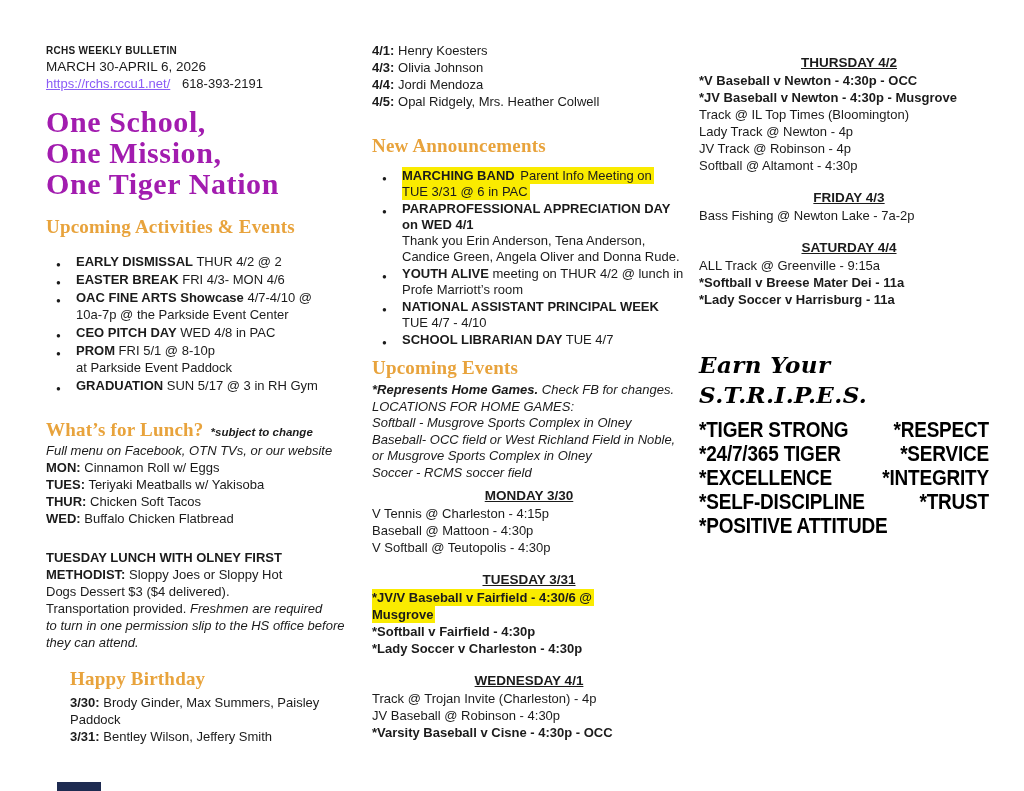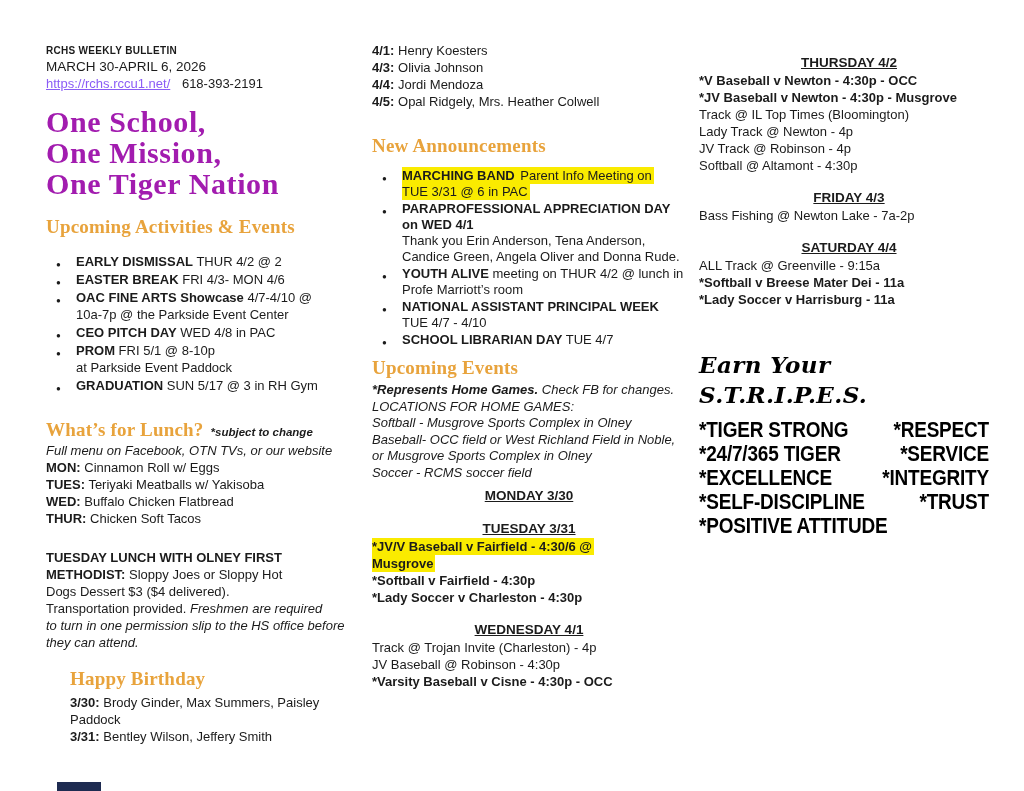--- a/index.html
+++ b/index.html
@@ -106,22 +106,22 @@
 
   <div id="lunch">
     <div class="lunch-head-row">
       <span class="sec-head">What’s for Lunch?</span>
       <span class="lunch-note">*subject to change</span>
     </div>
     <div class="list">
         <div class="row"><span class="i">Full menu on Facebook, OTN TVs, or our website</span></div>
         <div class="row"><span class="b">MON:</span><span> Cinnamon Roll w/ Eggs</span></div>
         <div class="row"><span class="b">TUES:</span><span> Teriyaki Meatballs w/ Yakisoba</span></div>
+        <div class="row"><span class="b">THUR:</span><span> Chicken Soft Tacos</span></div>
         <div class="row"><span class="b">WED:</span><span> Buffalo Chicken Flatbread</span></div>
-        <div class="row"><span class="b">THUR:</span><span> Chicken Soft Tacos</span></div>
       </div>
   </div>
 
   <div id="tuesday-lunch">
       <div class="row"><span class="b">TUESDAY LUNCH WITH OLNEY FIRST</span><br><span class="b">METHODIST:</span><span> Sloppy Joes or Sloppy Hot</span><br><span>Dogs Dessert $3 ($4 delivered).</span><br><span>Transportation provided. </span><span class="i">Freshmen are required</span><br><span class="i">to turn in one permission slip to the HS office before</span><br><span class="i">they can attend.</span></div>
     </div>
 
   <div id="birthday">
     <div class="sec-head">Happy Birthday</div>
     <div class="list">
@@ -160,20 +160,25 @@
         <div class="row"><span class="i">Softball - Musgrove Sports Complex in Olney</span></div>
         <div class="row"><span class="i">Baseball- OCC field or West Richland Field in Noble,</span></div>
         <div class="row"><span class="i">or Musgrove Sports Complex in Olney</span></div>
         <div class="row"><span class="i">Soccer - RCMS soccer field</span></div>
       </div>
   </div>
 
   <div id="sched2">
     <div class="day-sec">
       <div class="day-head">MONDAY 3/30</div>
+      <div>
+          <div class="row"><span>V Tennis @ Charleston - 4:15p</span></div>
+          <div class="row"><span>Baseball @ Mattoon - 4:30p</span></div>
+          <div class="row"><span>V Softball @ Teutopolis - 4:30p</span></div>
+        </div>
     </div>
     <div class="day-sec">
       <div class="day-head">TUESDAY 3/31</div>
       <div>
           <div class="row"><span class="b hl">*JV/V Baseball v Fairfield - 4:30/6 @</span><br><span class="b hl">Musgrove</span></div>
           <div class="row"><span class="b">*Softball v Fairfield - 4:30p</span></div>
           <div class="row"><span class="b">*Lady Soccer v Charleston - 4:30p</span></div>
         </div>
     </div>
     <div class="day-sec">

